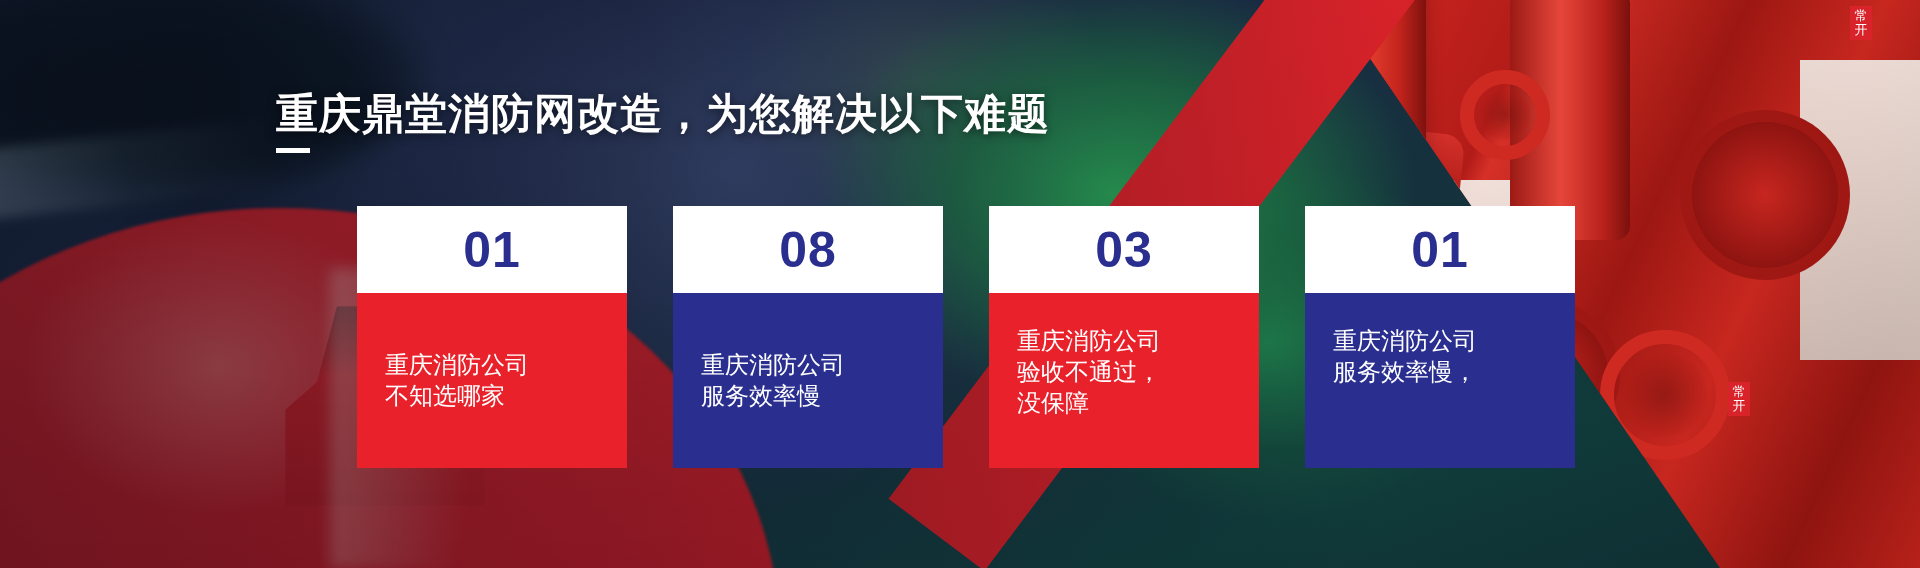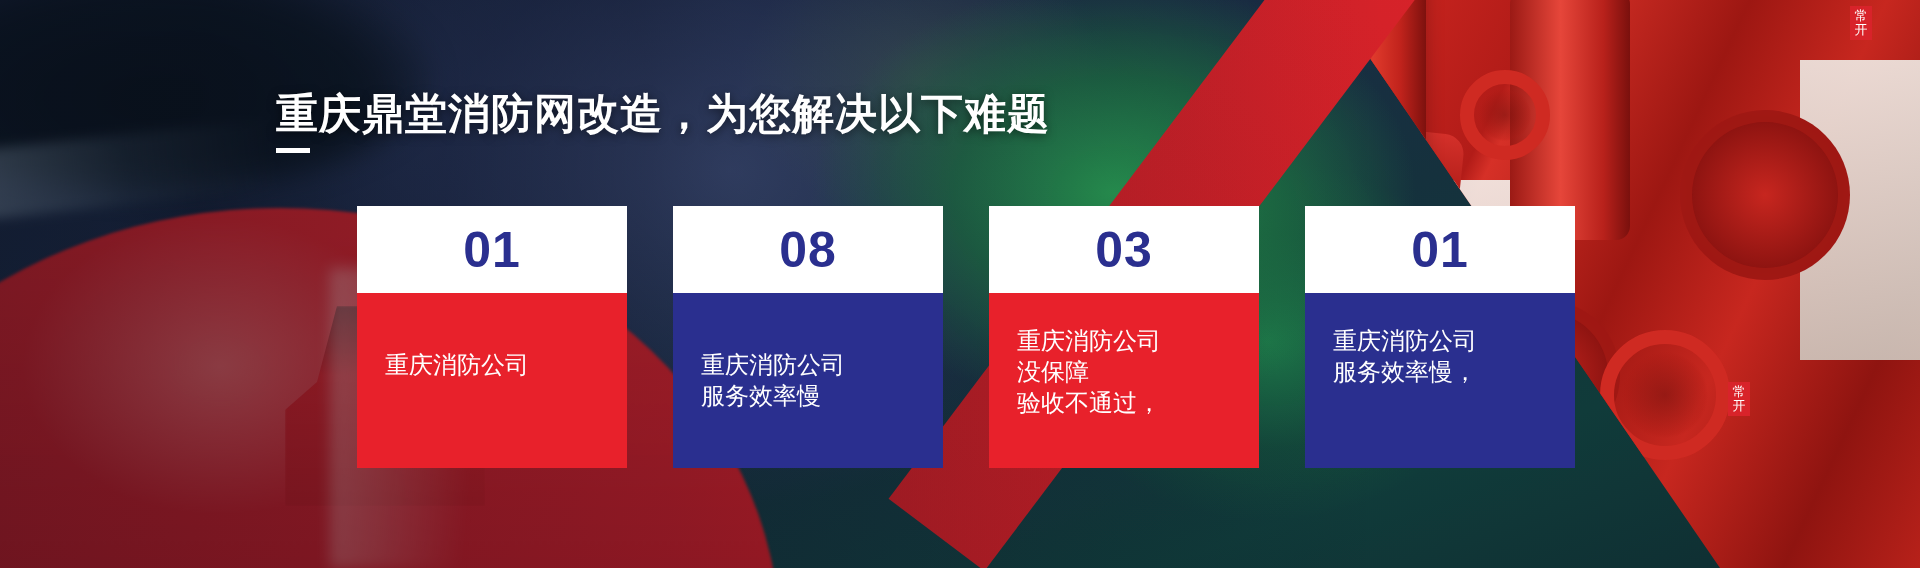--- a/index.html
+++ b/index.html
@@ -194,37 +194,38 @@
 
     <div class="headline">重庆鼎堂消防网改造，为您解决以下难题</div>
     <div class="headline-rule"></div>
 
     <div class="cards">
 
       <div class="card card-red">
         <div class="card-num">01</div>
         <div class="card-body">
           <span class="ln">重庆消防公司</span>
+          <span class="ln">不知选哪家</span>
         </div>
       </div>
 
       <div class="card card-blue">
         <div class="card-num">08</div>
         <div class="card-body">
           <span class="ln">重庆消防公司</span>
           <span class="ln">服务效率慢</span>
         </div>
       </div>
 
       <div class="card card-red">
         <div class="card-num">03</div>
         <div class="card-body tight">
           <span class="ln">重庆消防公司</span>
+          <span class="ln">验收不通过，</span>
           <span class="ln">没保障</span>
-          <span class="ln">验收不通过，</span>
         </div>
       </div>
 
       <div class="card card-blue">
         <div class="card-num">01</div>
         <div class="card-body tight">
           <span class="ln">重庆消防公司</span>
           <span class="ln">服务效率慢，</span>
         </div>
       </div>

